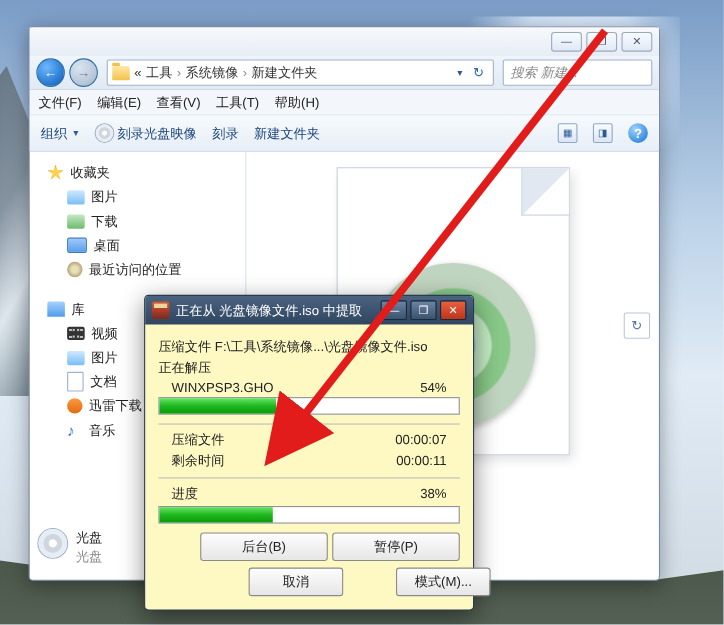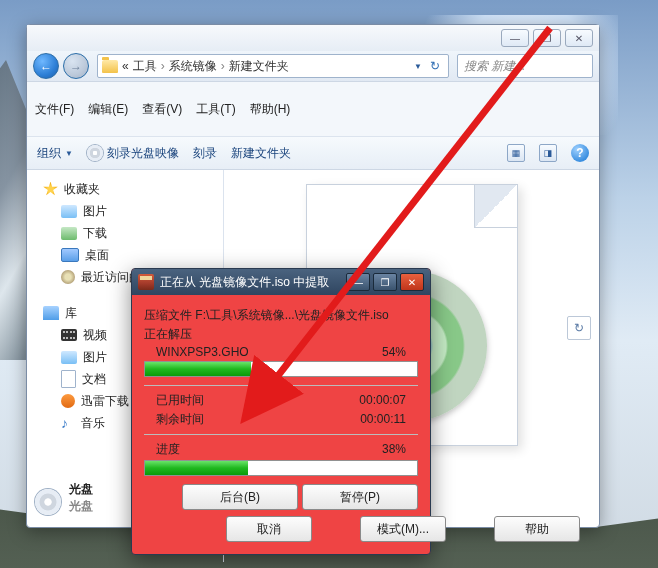--- a/index.html
+++ b/index.html
@@ -13,21 +13,21 @@
   .win-btn{width:26px;height:16px;margin-left:4px;border:1px solid #9aa9bd;border-radius:3px;background:linear-gradient(#f7fbff,#dfe9f5);display:flex;align-items:center;justify-content:center;font-size:10px;color:#556;}
   .addrbar{height:30px;display:flex;align-items:center;padding:0 6px;gap:4px;background:linear-gradient(#eff5fb,#e1e9f3);border-bottom:1px solid #cdd7e4;}
   .nav-btn{width:24px;height:24px;border-radius:50%;background:radial-gradient(circle at 35% 30%,#6fb8ff,#2d7fd6 60%,#1c5ca8);border:1px solid #2a6da8;display:flex;align-items:center;justify-content:center;color:#fff;font-size:12px;}
   .nav-btn.fwd{background:radial-gradient(circle at 35% 30%,#d9e4f1,#bcc9da 60%,#9fb0c6);color:#6a7e97;}
   .path-box{flex:1;height:22px;margin:0 4px;background:#fff;border:1px solid #9fb3cc;border-radius:2px;display:flex;align-items:center;font-size:12px;color:#333;padding:0 4px;gap:4px;}
   .folder-ic{width:16px;height:13px;background:linear-gradient(#ffe9a8,#f3c24a);border-radius:2px 2px 1px 1px;position:relative;}
   .folder-ic::before{content:"";position:absolute;top:-3px;left:0;width:7px;height:3px;background:#f3c24a;border-radius:1px 1px 0 0;}
   .sep{color:#888;}
   .refresh-ic{color:#2e6db3;font-size:12px;margin:0 4px;}
   .search-box{width:122px;height:22px;background:#fff;border:1px solid #9fb3cc;border-radius:2px;font-style:italic;color:#888;padding:0 6px;display:flex;align-items:center;gap:4px;}
-  .menubar{height:22px;display:flex;align-items:center;padding:16px 8px;gap:14px;background:#f3f7fb;border-bottom:1px solid #dce4ee;font-size:12px;}
+  .menubar{height:22px;display:flex;align-items:center;padding:0 8px;gap:14px;background:#f3f7fb;border-bottom:1px solid #dce4ee;font-size:12px;}
   .toolbar{height:32px;display:flex;align-items:center;padding:0 10px;gap:14px;background:linear-gradient(#f6fafd,#e7eef6);border-bottom:1px solid #cdd7e4;color:#19437c;}
   .toolbar .tbtn{display:flex;align-items:center;gap:4px;}
   .tri{font-size:8px;color:#2a5a99;}
   .spacer{flex:1;}
   .tool-ic{width:16px;height:16px;border:1px solid #8da7c7;border-radius:2px;background:linear-gradient(#f7fbff,#dbe6f3);color:#2a5a99;font-size:9px;display:flex;align-items:center;justify-content:center;}
   .help-ic{width:18px;height:18px;border-radius:50%;background:radial-gradient(circle at 35% 30%,#9fd1ff,#3b8fe0 70%);color:#fff;font-weight:bold;display:flex;align-items:center;justify-content:center;}
   .body{display:flex;height:calc(100% - 26px - 30px - 22px - 32px);}
   .tree{width:164px;border-right:1px solid #dbe3ee;padding:8px 16px;overflow:hidden;}
   .tree .grp{font-weight:normal;display:flex;align-items:center;gap:6px;height:22px;}
   .tree .item{display:flex;align-items:center;gap:6px;height:22px;padding-left:18px;font-size:12px;}
@@ -41,25 +41,25 @@
   .vid-ic::after{content:"";position:absolute;inset:2px;border-top:2px dotted #bbb;border-bottom:2px dotted #bbb;}
   .doc-ic{width:13px;height:16px;background:#fff;border:1px solid #9fb3cc;border-radius:1px;}
   .thunder-ic{width:14px;height:14px;background:linear-gradient(#fd9a3f,#e16912);border-radius:50%;}
   .music-ic{width:14px;height:14px;color:#3a7bc8;font-size:14px;line-height:14px;}
   .disc-ic{width:26px;height:26px;border-radius:50%;background:radial-gradient(circle,#fff 0 18%,#cfd6df 22% 44%,#e7edf5 48% 70%,#bcc6d2 74% 100%);box-shadow:0 0 0 1px #9fb0c5;}
   .content{flex:1;position:relative;display:flex;align-items:flex-start;justify-content:center;padding-top:14px;}
   .iso-page{width:210px;height:260px;background:#fff;border:1px solid #c8d1dd;box-shadow:4px 4px 10px rgba(0,0,0,.12);position:relative;}
   .iso-page::before{content:"";position:absolute;top:0;right:0;width:42px;height:42px;background:linear-gradient(135deg,#e1e8f1 0 50%,#fff 50% 100%);border-left:1px solid #c8d1dd;border-bottom:1px solid #c8d1dd;}
   .iso-disc{position:absolute;left:50%;bottom:24px;transform:translateX(-50%);width:150px;height:150px;border-radius:50%;background:radial-gradient(circle,#fff 0 13%,#9cc 15% 18%,#c4eac4 20% 32%,#88c888 34% 48%,#c0d5c0 50% 70%,#b0c9b0 72% 100%);box-shadow:0 2px 6px rgba(0,0,0,.25);}
   .refresh-corner{position:absolute;right:8px;top:146px;width:22px;height:22px;border:1px solid #bcc8d8;border-radius:2px;background:#fff;display:flex;align-items:center;justify-content:center;color:#5a7aa5;}
-  .disc-entry{position:absolute;left:8px;bottom:12px;display:flex;gap:8px;align-items:flex-end;font-weight:bold;}
+  .disc-entry{position:absolute;left:8px;bottom:12px;display:flex;gap:8px;align-items:flex-start;}
   .disc-entry .txt{font-size:12px;}
   .disc-entry .sub{color:#888;}
   
-  .dialog{position:absolute;left:131px;top:268px;width:298px;background:#ef4444;border:1px solid #2a3a50;border-radius:4px;box-shadow:0 6px 22px rgba(0,0,0,.45);font-family:SimSun,Tahoma,sans-serif;font-size:12px;}
+  .dialog{position:absolute;left:131px;top:268px;width:298px;background:#fef9c3;border:1px solid #2a3a50;border-radius:4px;box-shadow:0 6px 22px rgba(0,0,0,.45);font-family:SimSun,Tahoma,sans-serif;font-size:12px;}
   .dlg-title{height:26px;background:linear-gradient(#4a637f,#2f4560);color:#fff;display:flex;align-items:center;padding:0 6px;gap:6px;border-radius:3px 3px 0 0;}
   .rar-ic{width:16px;height:16px;background:linear-gradient(#d35a3a,#a33a2a 60%,#7b2a1a);border-radius:2px;position:relative;}
   .rar-ic::after{content:"";position:absolute;top:2px;left:2px;right:2px;height:4px;background:#efd59a;}
   .dlg-title .t{flex:1;}
   .dlg-btns{display:flex;gap:3px;}
   .dlg-btn{width:22px;height:16px;border:1px solid #1a2a3a;border-radius:2px;background:linear-gradient(#6a84a2,#3a536e);color:#fff;font-size:10px;display:flex;align-items:center;justify-content:center;}
   .dlg-btn.close{background:linear-gradient(#e9603e,#c0351b);}
   .dlg-body{padding:10px 12px 12px;}
   .lbl{margin:2px 0;white-space:pre;}
   .row{display:flex;justify-content:space-between;align-items:baseline;margin:2px 12px;}
@@ -213,21 +213,21 @@
     <div class="lbl">正在解压</div>
     <div class="row">
       <span>WINXPSP3.GHO</span>
       <span>54%</span>
     </div>
     <div class="bar">
       <div class="fill" style="width:39%"></div>
     </div>
     <hr class="dlg">
     <div class="row">
-      <span>已用时间</span>
+      <span>压缩文件</span>
       <span>00:00:07</span>
     </div>
     <div class="row">
       <span>剩余时间</span>
       <span>00:00:11</span>
     </div>
     <hr class="dlg">
     <div class="row">
       <span>进度</span>
       <span>38%</span>
@@ -235,21 +235,20 @@
     <div class="bar">
       <div class="fill" style="width:38%"></div>
     </div>
     <div class="btnrow">
       <div class="b">后台(B)</div>
       <div class="b">暂停(P)</div>
     </div>
     <div class="btnrow r2">
       <div class="b">取消</div>
       <div class="b">模式(M)...</div>
-      <div class="b">帮助</div>
     </div>
   </div>
 </div>
 
 <svg class="arrow" width="658" height="568">
   <defs>
     <marker id="ah" viewBox="0 0 10 10" refX="8" refY="5" markerWidth="9" markerHeight="9" orient="auto">
       <path d="M0,0 L10,5 L0,10 Z" fill="#e21b1b"></path>
     </marker>
   </defs>

